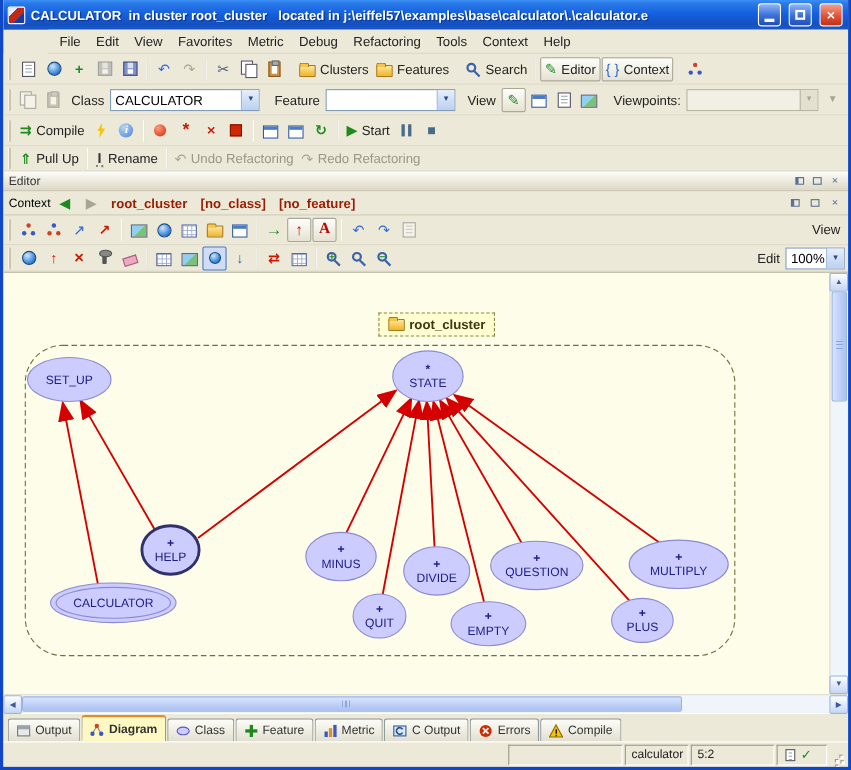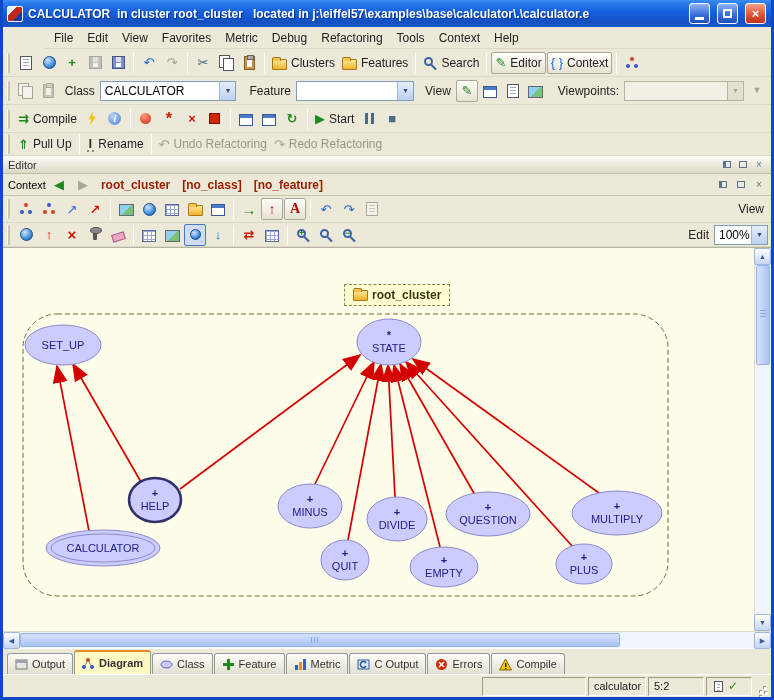--- a/index.html
+++ b/index.html
@@ -653,21 +653,21 @@
           </svg>
         </span>
       <span>Compile</span>
     </div>
   </div>
 
   <div class="statusbar">
     <span class="spacer"></span>
     <span class="scell" style="width:104px"></span>
     <span class="scell" style="width:58px">calculator</span>
-    <span class="scell" style="width:56px">5:2</span>
+    <span class="scell" style="width:76px">5:2</span>
     <span class="scell" style="width:46px;gap:3px">
       <span class="ic ic-doc" style="width:9px;height:11px"></span>
       <span class="g g-green" style="font-size:12px">✓</span>
     </span>
     <span class="sgrip"></span>
   </div>
 
 </div>
 
 </body></html>

